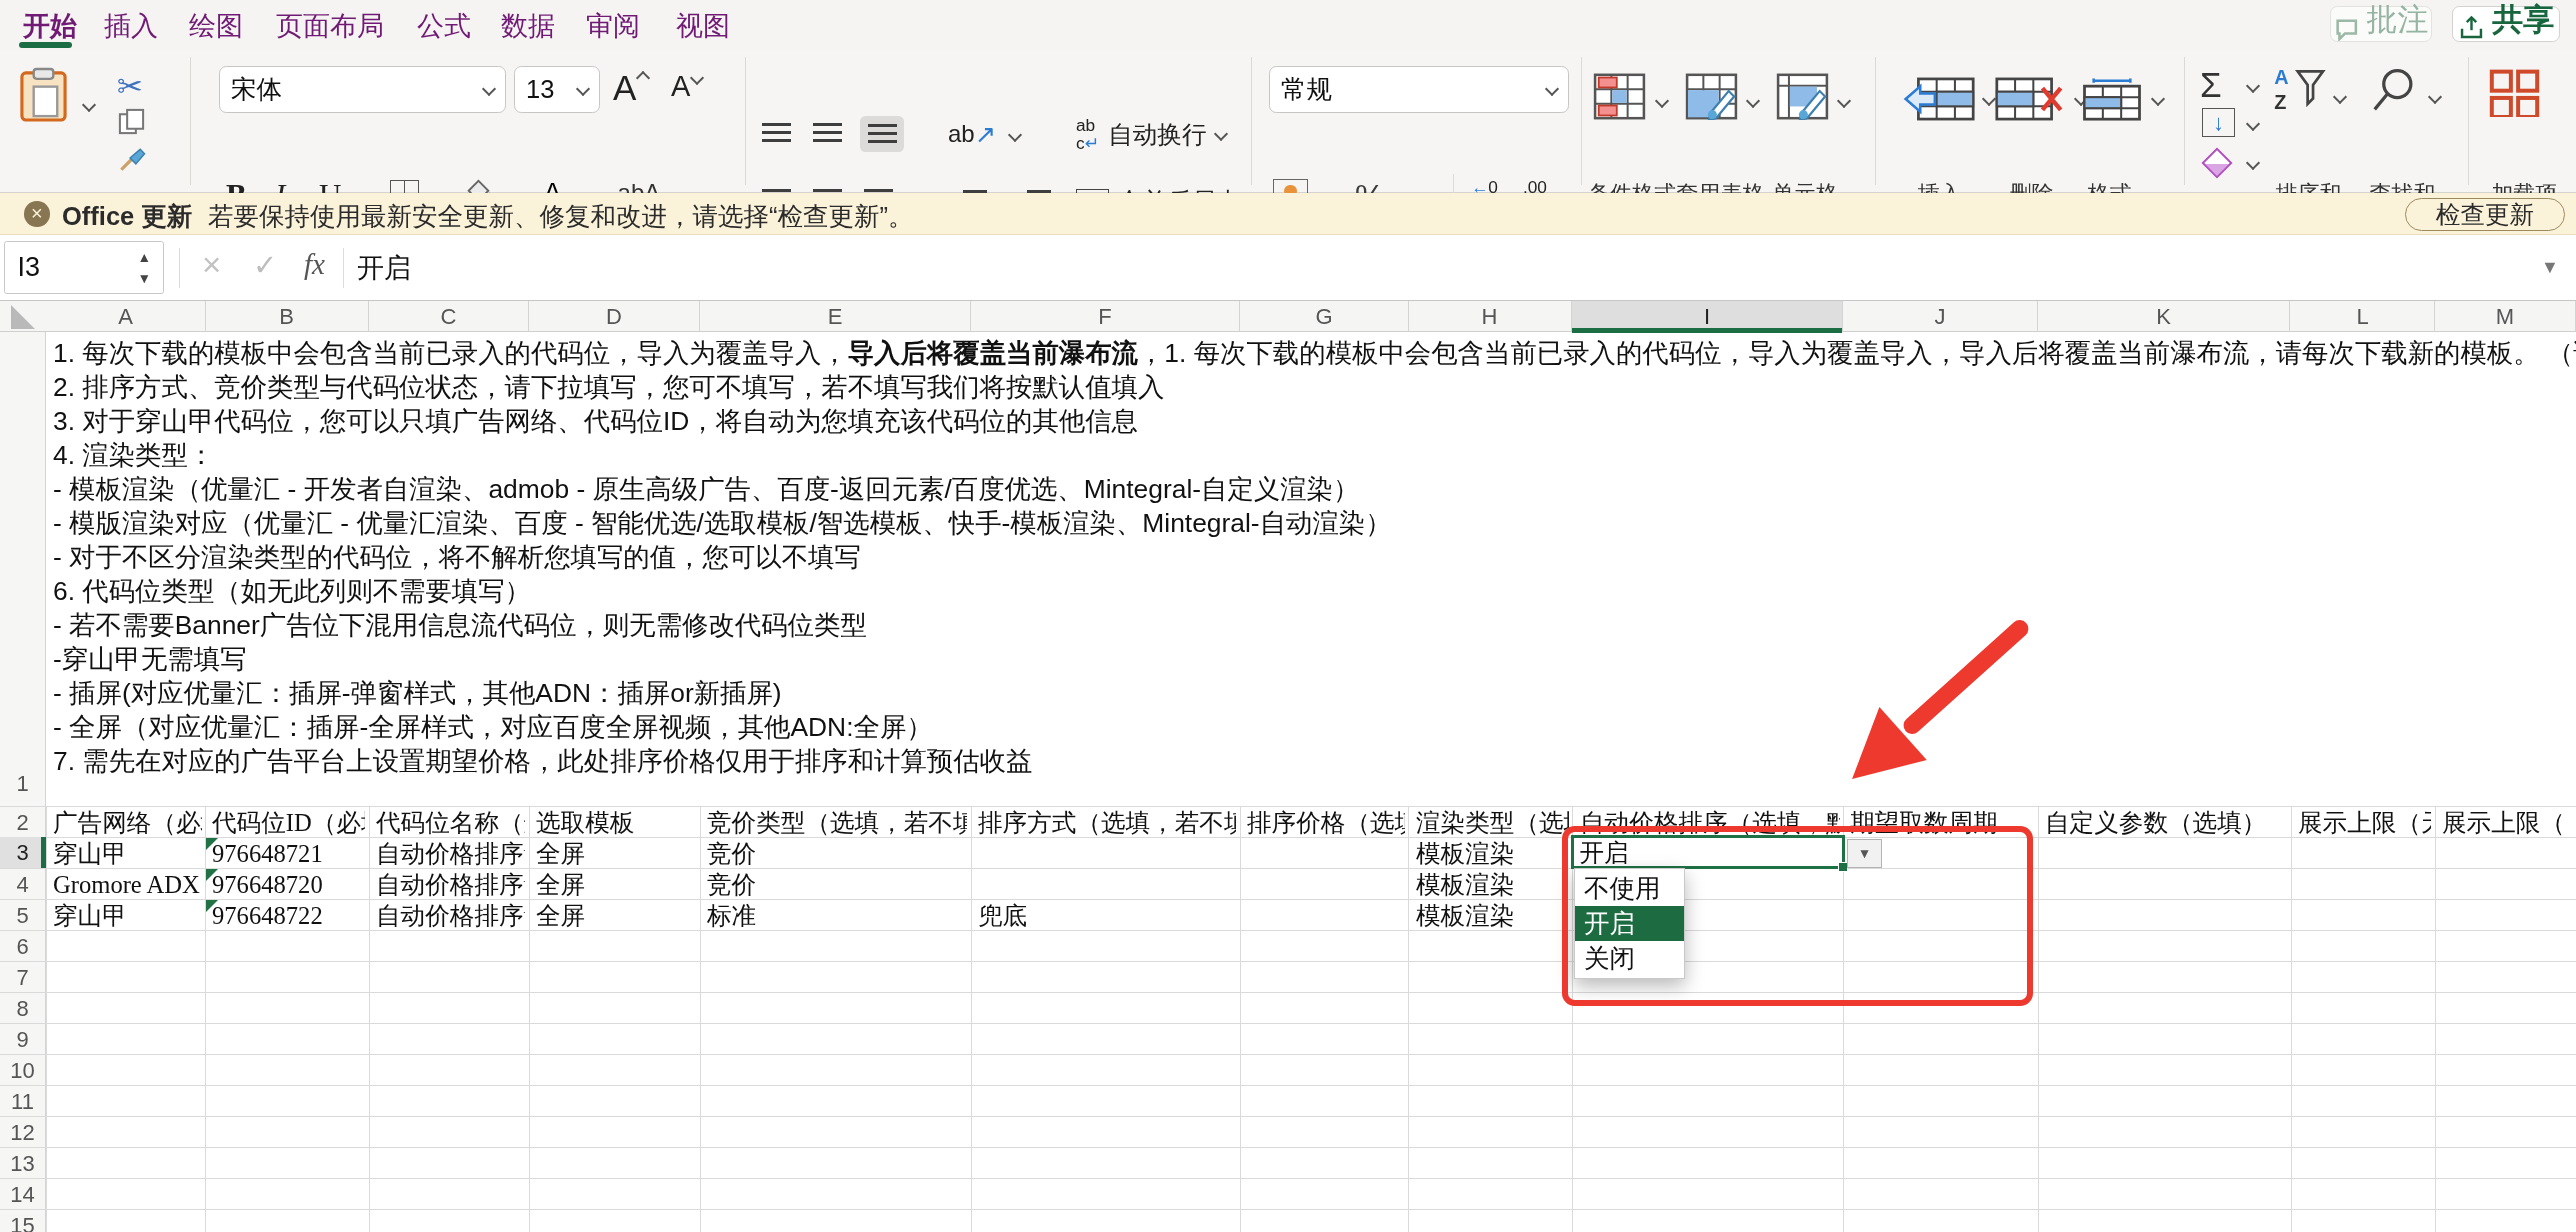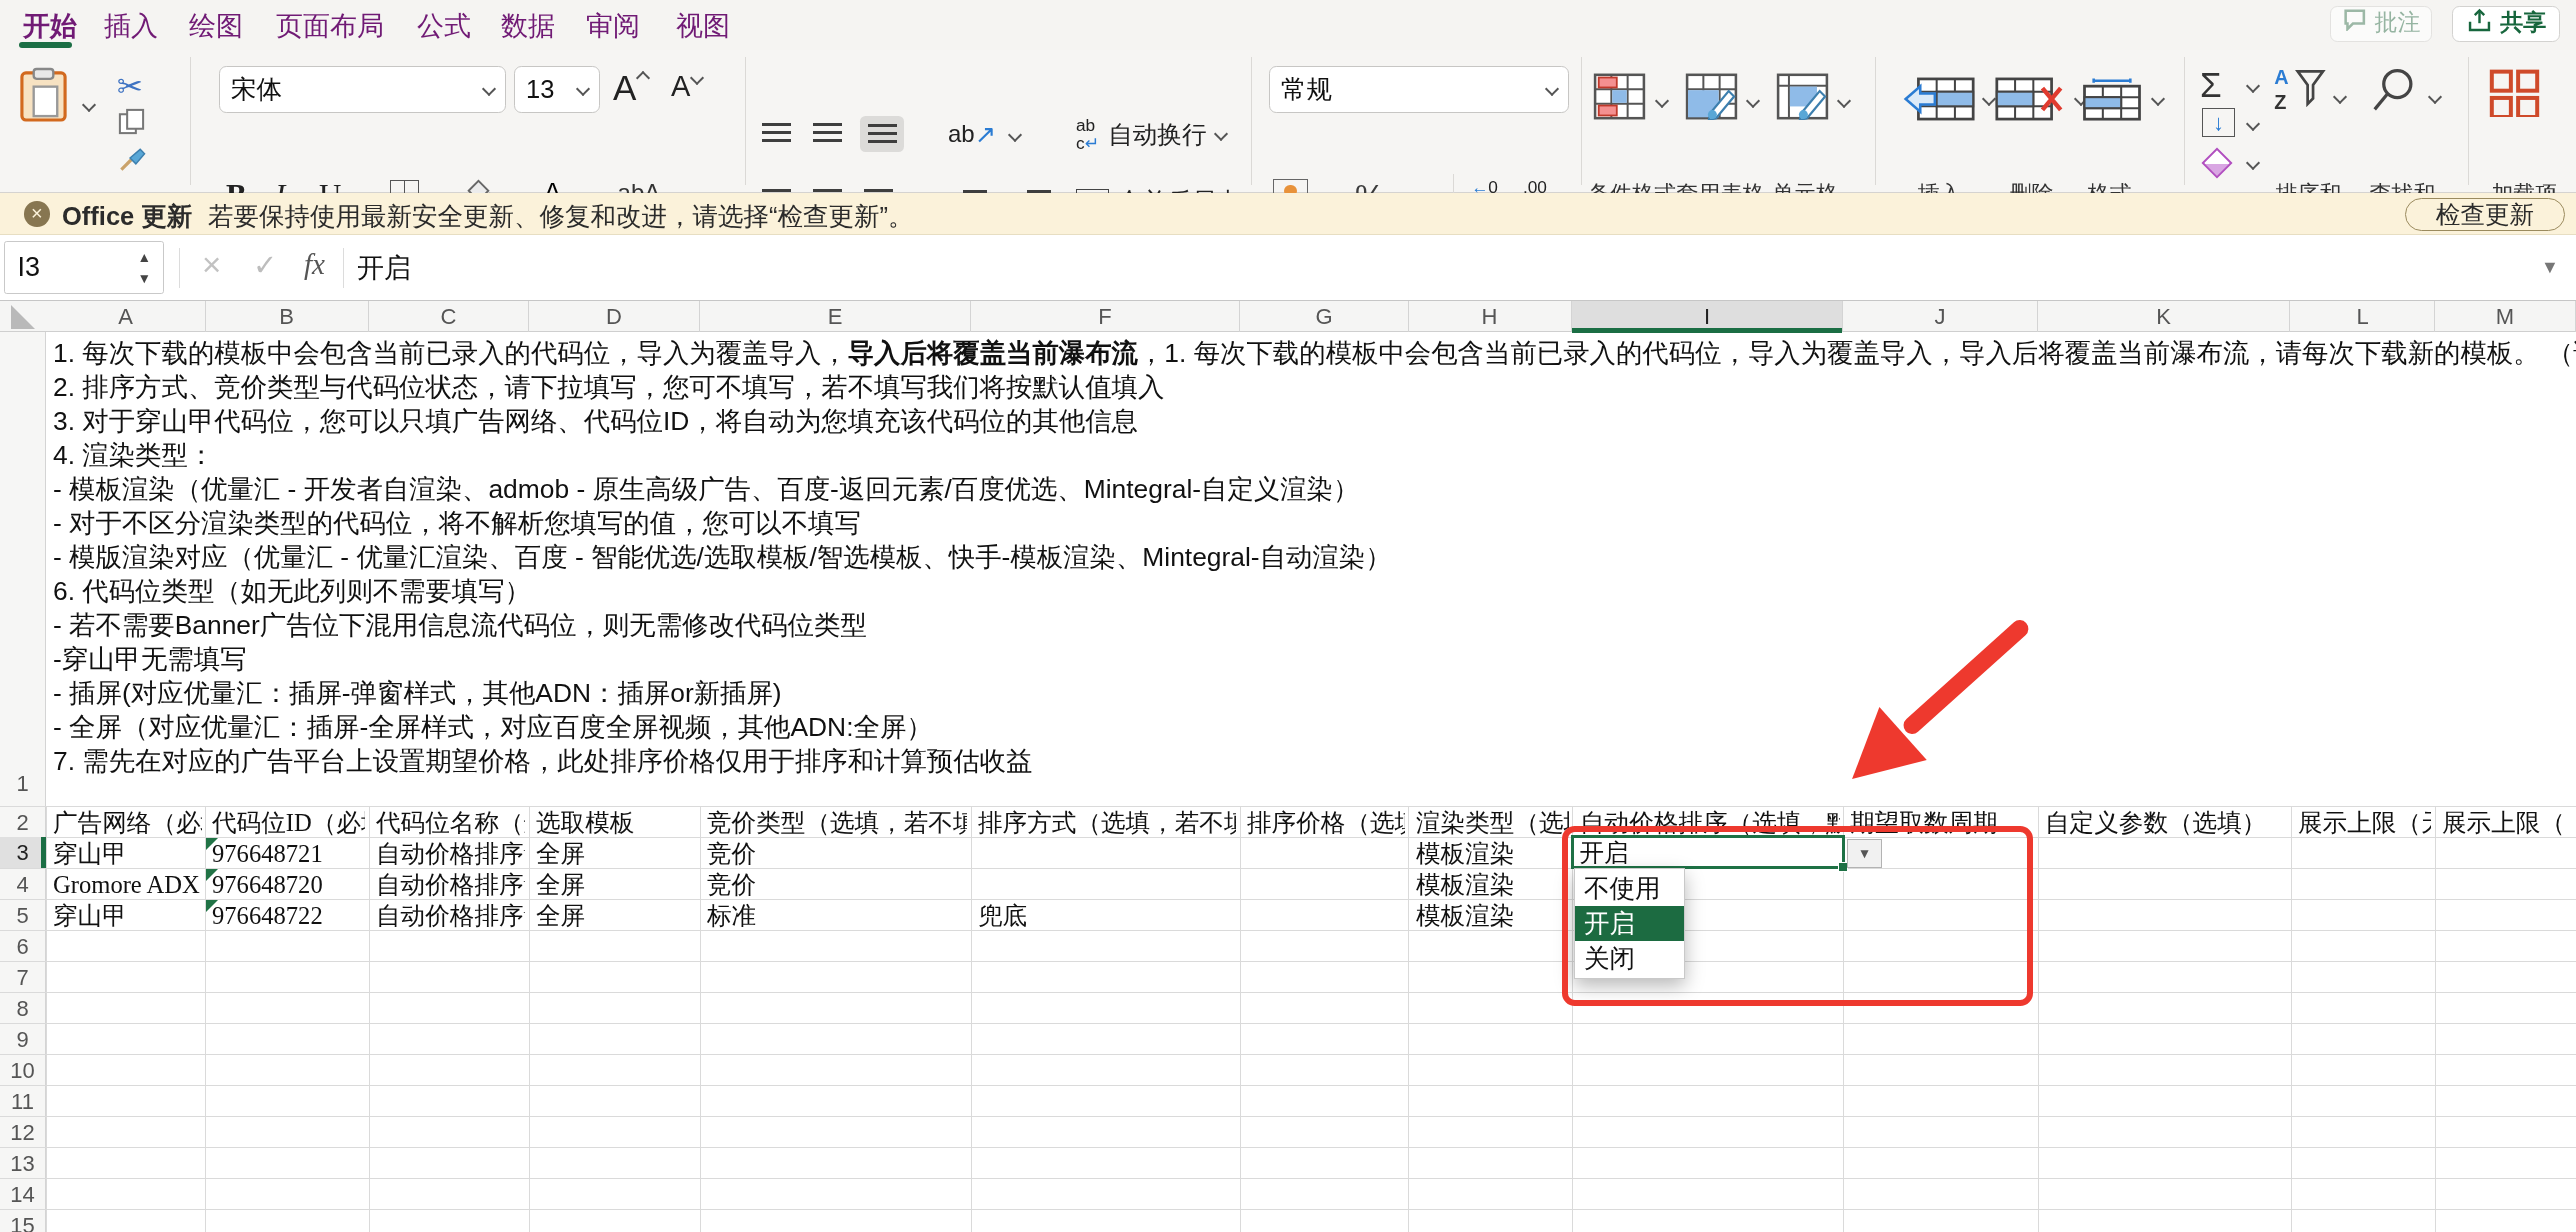--- a/index.html
+++ b/index.html
@@ -6,21 +6,21 @@
   html,body { width:2576px; height:1232px; overflow:hidden; background:#fff;
               font-family:"Liberation Sans","DejaVu Sans",sans-serif; }
   .abs { position:absolute; }
   .app { position:relative; width:2576px; height:1232px; }
 
   
   .tabbar { position:absolute; left:0; top:0; width:2576px; height:50px; background:#f5f4f2; }
   .tab { position:absolute; top:8.2px; font-size:27px; color:#701a75; cursor:default; }
   .tab.active { font-weight:700; }
   .tab-underline { position:absolute; left:19px; top:42px; width:53px; height:6.4px; border-radius:3.6px; background:#1b6e44; }
-  .topbtn { position:absolute; top:5.5px; height:36px; border-radius:7.3px; display:flex; align-items:flex-start; justify-content:center; gap:7.3px; font-size:23px; }
+  .topbtn { position:absolute; top:5.5px; height:36px; border-radius:7.3px; display:flex; align-items:flex-end; justify-content:center; gap:7.3px; font-size:31px; }
   .btn-comment { left:2330px; width:102px; background:#fbfbfa; border:1.4px solid #e3e2e0; color:#95b4a1; }
   .btn-share { left:2452px; width:108px; background:#fff; border:1.4px solid #d3d2d0; color:#17663d; font-weight:700; }
 
   
   .ribbon { position:absolute; left:0; top:50px; width:2576px; height:143px; background:#f6f5f3; border-bottom:0.9px solid #d5d3d0; }
   .rsep { position:absolute; top:7.3px; width:1.4px; height:128px; background:#dbd9d6; }
   .combo { position:absolute; background:#fff; border:1.4px solid #c7c6c4; border-radius:7.3px; display:flex; align-items:center; padding:0 11px; font-size:25.5px; color:#111; }
   .combo .chev { margin-left:auto; }
   .chev { width:10px; height:10px; border-right:2.3px solid #555; border-bottom:2.3px solid #555; transform:rotate(45deg); display:inline-block; }
   .chev.up { transform:rotate(225deg); }
@@ -430,22 +430,22 @@
     <div class="rnum" style="top:850px">13</div>
     <div class="rnum" style="top:881px">14</div>
     <div class="rnum" style="top:912px">15</div>
 
     <div class="instr">
       <div><span>1. 每次下载的模板中会包含当前已录入的代码位，导入为覆盖导入，</span><span style="font-weight:700">导入后将覆盖当前瀑布流</span><span>，1. 每次下载的模板中会包含当前已录入的代码位，导入为覆盖导入，导入后将覆盖当前瀑布流，请每次下载新的模板。 （请勿删除首行或更改模板格式）</span></div>
       <div>2. 排序方式、竞价类型与代码位状态，请下拉填写，您可不填写，若不填写我们将按默认值填入</div>
       <div>3. 对于穿山甲代码位，您可以只填广告网络、代码位ID，将自动为您填充该代码位的其他信息</div>
       <div>4. 渲染类型：</div>
       <div> - 模板渲染（优量汇 - 开发者自渲染、admob - 原生高级广告、百度-返回元素/百度优选、Mintegral-自定义渲染）</div>
+      <div> - 模版渲染对应（优量汇 - 优量汇渲染、百度 - 智能优选/选取模板/智选模板、快手-模板渲染、Mintegral-自动渲染）</div>
       <div> - 对于不区分渲染类型的代码位，将不解析您填写的值，您可以不填写</div>
-      <div> - 模版渲染对应（优量汇 - 优量汇渲染、百度 - 智能优选/选取模板/智选模板、快手-模板渲染、Mintegral-自动渲染）</div>
       <div>6. 代码位类型（如无此列则不需要填写）</div>
       <div> - 若不需要Banner广告位下混用信息流代码位，则无需修改代码位类型</div>
       <div> -穿山甲无需填写</div>
       <div> - 插屏(对应优量汇：插屏-弹窗样式，其他ADN：插屏or新插屏)</div>
       <div> - 全屏（对应优量汇：插屏-全屏样式，对应百度全屏视频，其他ADN:全屏）</div>
       <div>7. 需先在对应的广告平台上设置期望价格，此处排序价格仅用于排序和计算预估收益</div>
     </div>
 
     <div class="cellv" style="left:53px;top:508px;width:149px">广告网络（必填</div>
     <div class="cellv" style="left:212px;top:508px;width:153px">代码位ID（必填</div>

